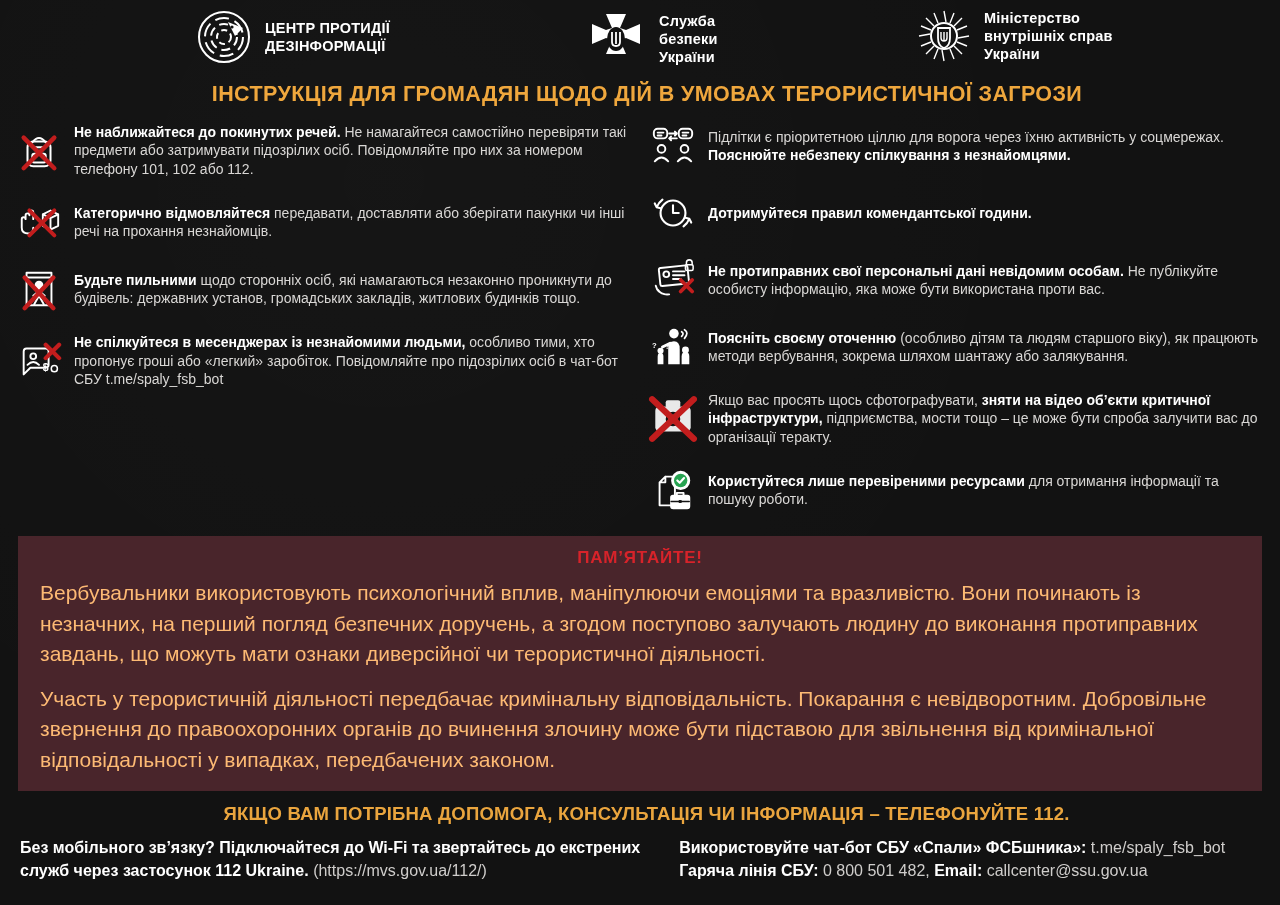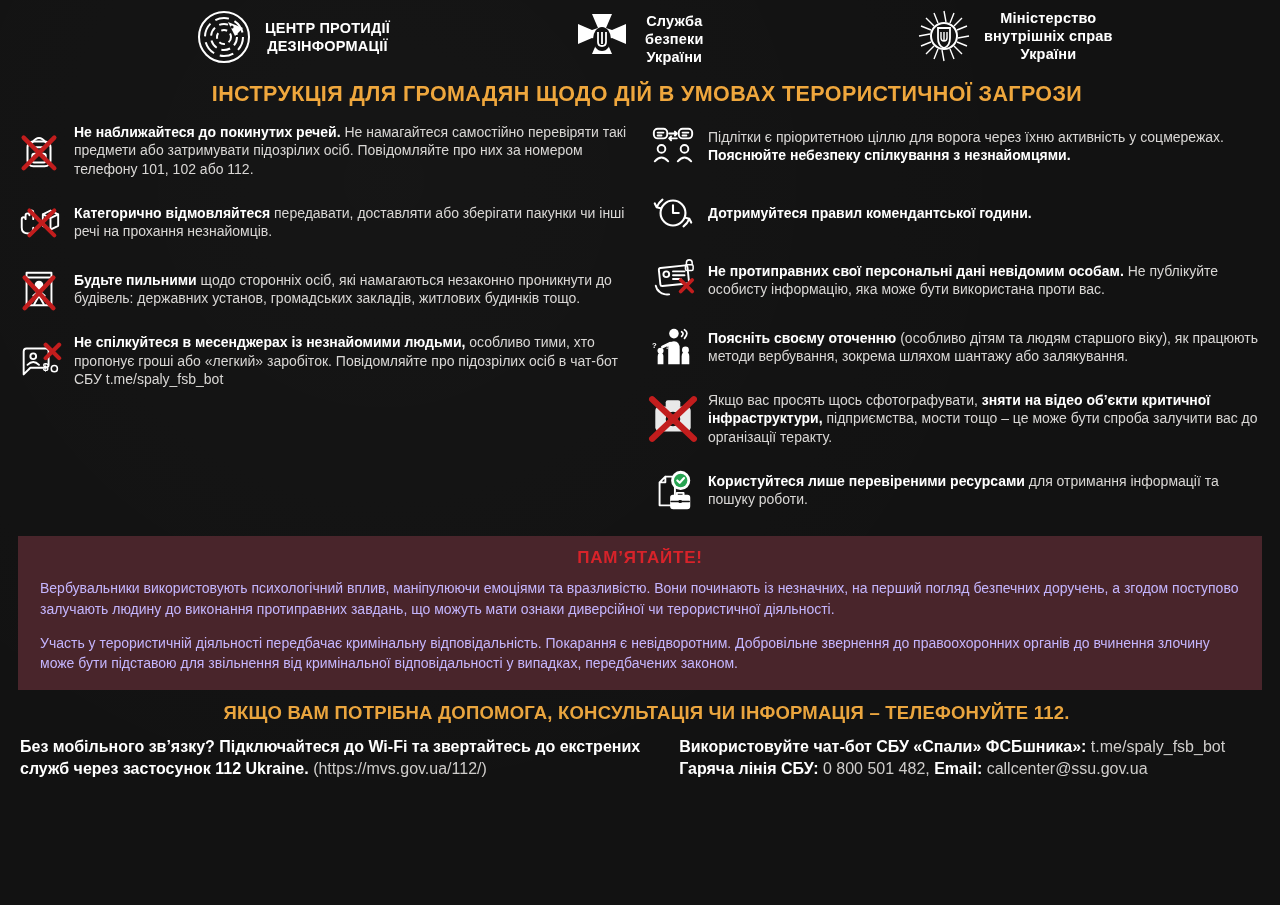--- a/index.html
+++ b/index.html
@@ -6,24 +6,24 @@
   html,body { width:1280px; height:905px; }
   body {
     background:#121212;
     font-family:"Liberation Sans", sans-serif;
     color:#e6e4e2;
     overflow:hidden;
     position:relative;
     background-image: radial-gradient(circle at 30% 20%, rgba(255,255,255,0.015), transparent 60%);
   }
   
-  .header { position:relative; height:78px;text-align:center; }
+  .header { position:relative; height:78px; }
   .logo-group { position:absolute; top:8px; display:flex; align-items:center; gap:12px; }
   .logo-1 { left:195px; }
-  .logo-2 { left:571px; }
+  .logo-2 { left:585px; }
   .logo-3 { left:916px; }
   .logo-badge { flex:0 0 auto; display:flex; align-items:center; justify-content:center; }
   .logo-label { font-weight:bold; color:#fff; font-size:14.5px; line-height:1.25; letter-spacing:0.2px; }
   .logo-label span { display:block; }
   
   .main-title {
     text-align:center; color:#efa73d; font-weight:800; font-size:21.5px;
     letter-spacing:0.4px; padding:4px 0 10px 14px;
   }
   
@@ -35,21 +35,21 @@
   svg { display:block; }
   
   .remember {
     margin:2px 18px 0 18px; background:#49252b; border-radius:0;
     padding:12px 22px 16px 22px;
   }
   .remember h2 {
     text-align:center; color:#d7232a; font-size:17px; font-weight:800;
     letter-spacing:0.8px; margin-bottom:10px;
   }
-  .remember p { font-size:14px; line-height:1.45; color:#c4b5fd; }
+  .remember p { font-size:21px; line-height:1.45; color:#fdba74; }
   .remember p + p { margin-top:14px; }
   
   .help-line {
     text-align:center; color:#eaa53e; font-size:18.5px; font-weight:700;
     padding:12px 0 10px 13px; letter-spacing:0.2px;
   }
   .help-line b { font-weight:800; }
   
   .footer { display:flex; padding:2px 20px 0 20px; gap:30px; }
   .footer .col { font-size:16px; line-height:1.42; color:#cfcdcb; }

